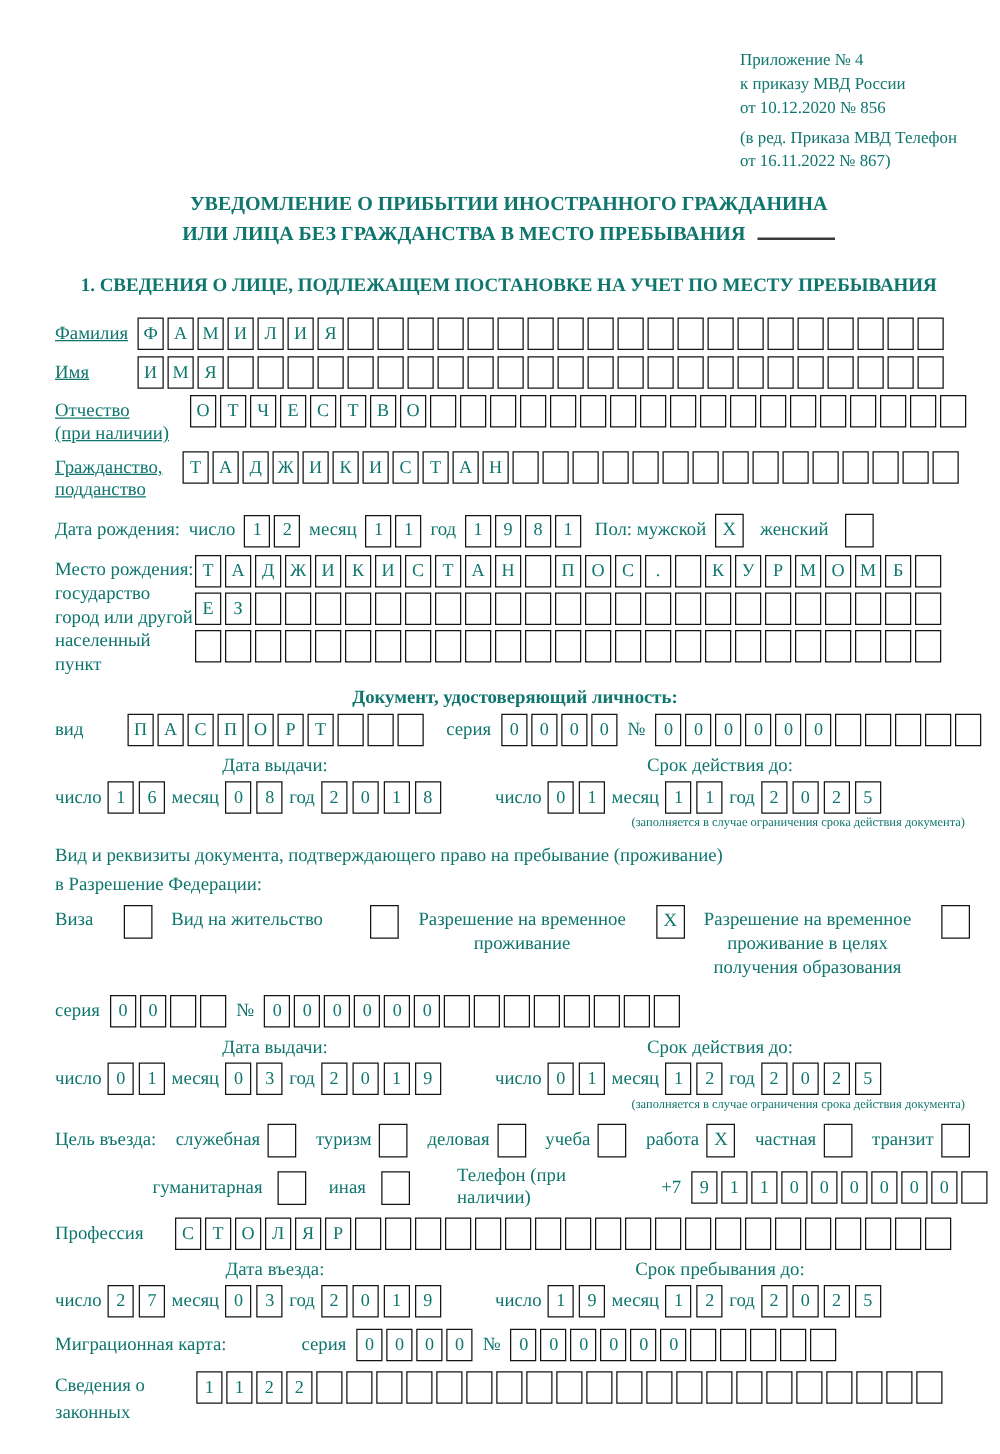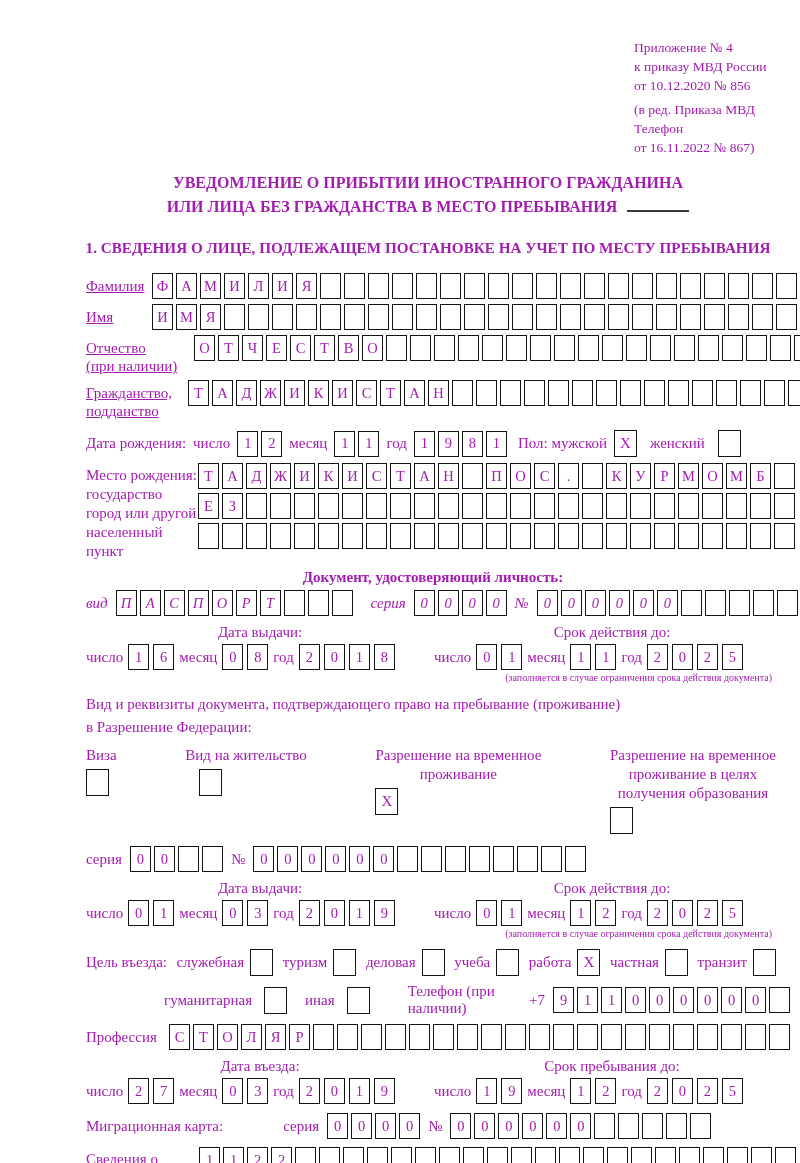--- a/index.html
+++ b/index.html
@@ -1,24 +1,24 @@
 <!DOCTYPE html>
 <html><head>
 <meta charset="utf-8">
 <style>
   * { box-sizing: border-box; margin: 0; padding: 0; }
   html,body { background:#ffffff; }
   .page {
     position: relative;
     width: 800px; height: 1163px;
     background: #ffffff;
-    color: #a21caf;
+    color: #0f766e;
     font-family: "Liberation Serif", "DejaVu Serif", serif;
     font-size: 15px;
-    padding: 38px 10px 0 86px;
+    padding: 38px 10px 0 44px;
     overflow: hidden;
   }
   .appendix { margin-left: 548px; font-size: 13.5px; line-height: 19px; }
   .appendix .amend { margin-top: 5px; }
   .forma { text-align: right; padding-right: 28px; font-weight: bold; font-size: 15.5px; margin-top: 10px; letter-spacing: .5px; }
   .title { text-align: center; font-weight: bold; font-size: 16px; line-height: 24px; margin-top: 14px; margin-left: -20px; }
   .blank-underline { display:inline-block; width: 62px; border-bottom: 2.4px solid #3a3a3a; margin-left: 10px; }
   .section-heading { font-weight: bold; font-size: 15.2px; margin-top: 20px; margin-left: -20px; text-align:center; }
 
   .frow { display: flex; align-items: flex-start; margin-top: 5px; }
@@ -49,21 +49,21 @@
   .dgroup { }
   .dgroup .dheader { text-align:center; margin-bottom: 3px; }
   .dfields { display:flex; align-items:center; gap: 5px; }
   .dfields .cells { gap: 4px; }
   .note { font-size: 10px; margin-top: 2px; }
   .note.right { text-align: right; padding-right: 18px; }
 
   .intro { margin-top: 10px; line-height: 23px; }
 
   .opts-row { display:flex; justify-content: space-between; align-items: flex-start; margin-top: 4px; padding-right: 14px; }
-  .opt { display:flex; align-items:flex-start; gap: 4px; flex-direction: column; }
+  .opt { display:flex; align-items:flex-start; gap: 24px; }
   .opt .olabel { text-align:center; line-height: 19px; padding-top: 3px; }
 
   .purpose-row { display:flex; align-items:center; justify-content: space-between; margin-top: 10px; padding-right: 14px; }
   .purpose-row2 { display:flex; align-items:center; margin-top: 7px; padding-left: 78px; gap: 10px; }
   .phone-group { display:flex; align-items:center; gap: 8px; margin-left: 28px; }
 
   .reps { display:flex; margin-top: 8px; }
   .reps .label-col6 { flex: 0 0 113px; line-height: 21px; padding-top: 2px; }
   .reps .rows-col .cells { margin-bottom: 5px; }
 </style>
@@ -338,21 +338,21 @@
           <span class="cell"></span>
           <span class="cell"></span>
           <span class="cell"></span>
           <span class="cell"></span>
         </div>
     </div>
   </div>
 
   <div class="center-bold">Документ, удостоверяющий личность:</div>
 
-  <div class="frow" style="align-items:center; gap:8px; margin-top:4px;font-style:italic;">
+  <div class="frow" style="align-items:center; gap:8px; margin-top:4px;">
     <span style="width:50px;">вид</span>
     <div class="cells">
         <span class="cell">П</span>
         <span class="cell">А</span>
         <span class="cell">С</span>
         <span class="cell">П</span>
         <span class="cell">О</span>
         <span class="cell">Р</span>
         <span class="cell">Т</span>
         <span class="cell"></span>

